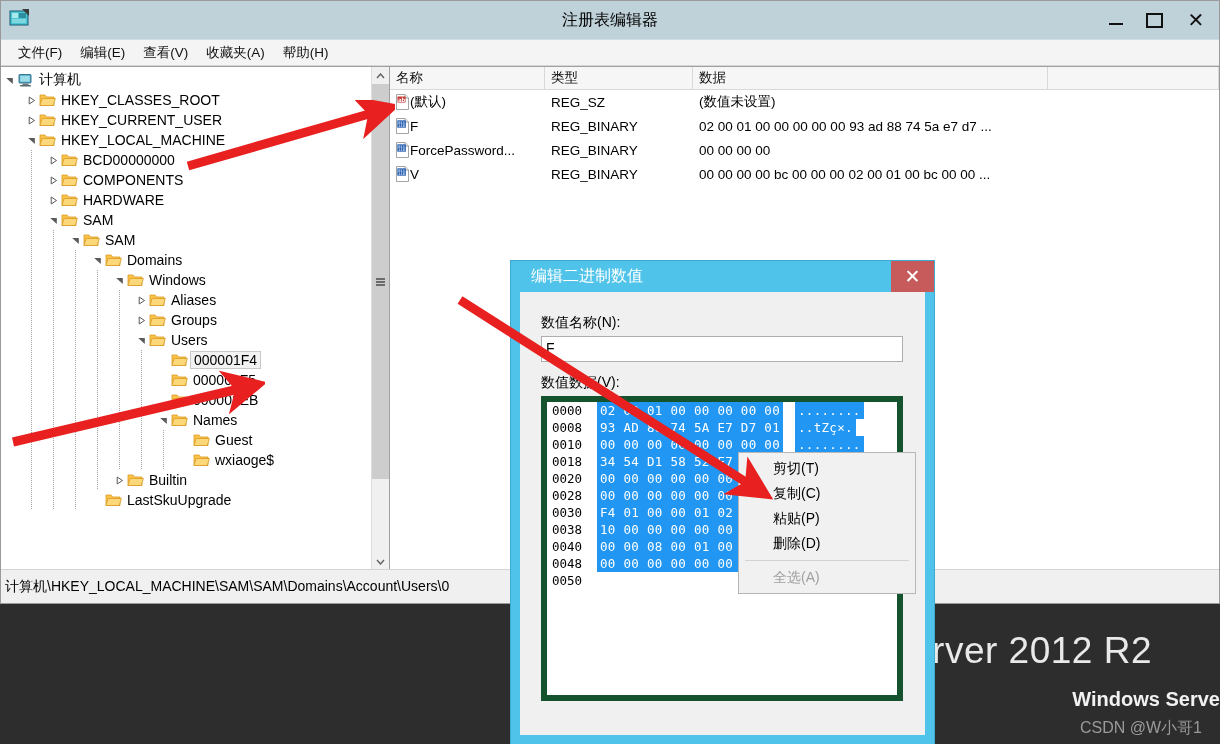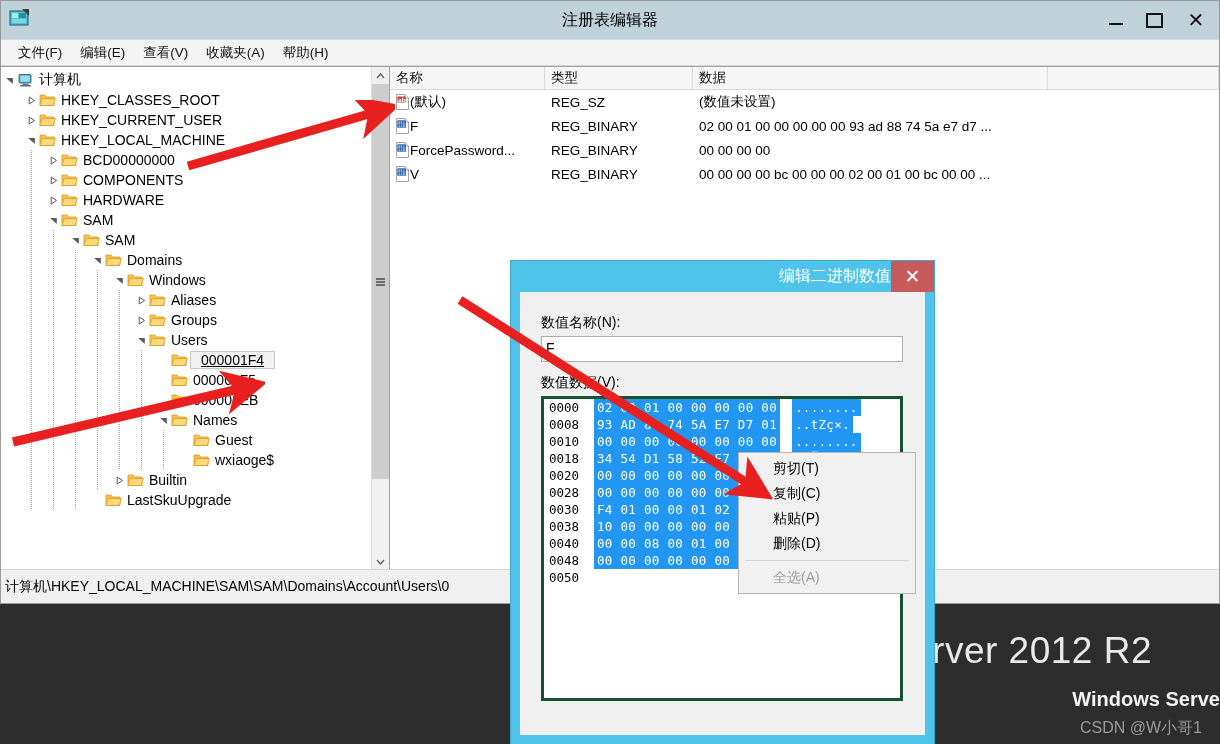--- a/index.html
+++ b/index.html
@@ -92,21 +92,21 @@
   .tree-row .twisty {
     width: 16px; text-align: center; font-size: 9px; color: #444; flex: none;
   }
   .twisty svg { display: block; margin: 0 auto; }
   .folder {
     width: 17px; height: 14px; margin-right: 5px; flex: none; position: relative;
   }
   .folder svg { display: block; }
   .tree-label { font-family: "Liberation Sans", sans-serif; }
   .tree-row.selected .tree-label {
-    background: #f2f2f2; border: 1px solid #c8c8c8; padding: 0 10px; margin: -1px -3px; text-decoration: underline;
+    background: #f2f2f2; border: 1px solid #c8c8c8; padding: 0 3px; margin: -1px -3px;
   }
   .dotline {
     position: absolute; top: 0; width: 1px; height: 20px;
     background-image: linear-gradient(to bottom, #a0a0a0 50%, transparent 50%);
     background-size: 1px 2px;
   }
 
   
   .vscroll {
     position: absolute; right: 0; top: 0; width: 17px; bottom: 0;
@@ -165,22 +165,22 @@
   
   .dialog {
     position: absolute; left: 511px; top: 261px; width: 423px; height: 483px;
     background: #4fc3ea;
     box-shadow: 0 0 0 1px #3ea9cf;
   }
   .dlg-title {
     height: 31px; display: flex; align-items: center; position: relative;
   }
   .dlg-title-text {
-    flex: 1; text-align: right; font-size: 16px; color: #fff;
-    font-family: "Liberation Sans", sans-serif; padding-left: 40px;
+    flex: 1; text-align: left; font-size: 16px; color: #fff;
+    font-family: "Liberation Sans", sans-serif; padding-left: 20px;
   }
   .dlg-close {
     width: 43px; height: 31px; background: #c75b5b; color: #fff;
     display: flex; align-items: center; justify-content: center;
     font-size: 19px; font-weight: bold;
   }
   .dlg-body {
     position: absolute; left: 9px; top: 31px; right: 9px; bottom: 9px;
     background: #f0f0f0;
   }
@@ -191,21 +191,21 @@
   .name-input {
     position: absolute; left: 21px; top: 44px; width: 362px; height: 26px;
     background: #fff; border: 1px solid #aeaeae; box-sizing: border-box;
     font-size: 14px; color: #000; padding: 3px 4px;
     font-family: "Liberation Sans", sans-serif;
   }
   .data-label { position: absolute; left: 21px; top: 82px; }
 
   .hexbox {
     position: absolute; left: 21px; top: 104px; width: 362px; height: 305px;
-    background: #fff; border: 3px solid #14532d; box-sizing: border-box;
+    background: #fff; border: 6px solid #14532d; box-sizing: border-box;
     overflow: hidden;
   }
   .hex-row {
     display: flex; height: 17px; align-items: center;
     font-family: "DejaVu Sans Mono", "Liberation Mono", monospace;
     font-size: 12.5px; line-height: 17px;
   }
   .hex-off { width: 50px; color: #000; padding-left: 5px; box-sizing: border-box; }
   .hex-bytes { color: #fff; background: #2196f3; padding: 0 3px; letter-spacing: 0.3px; }
   .hex-gap { width: 12px; }

